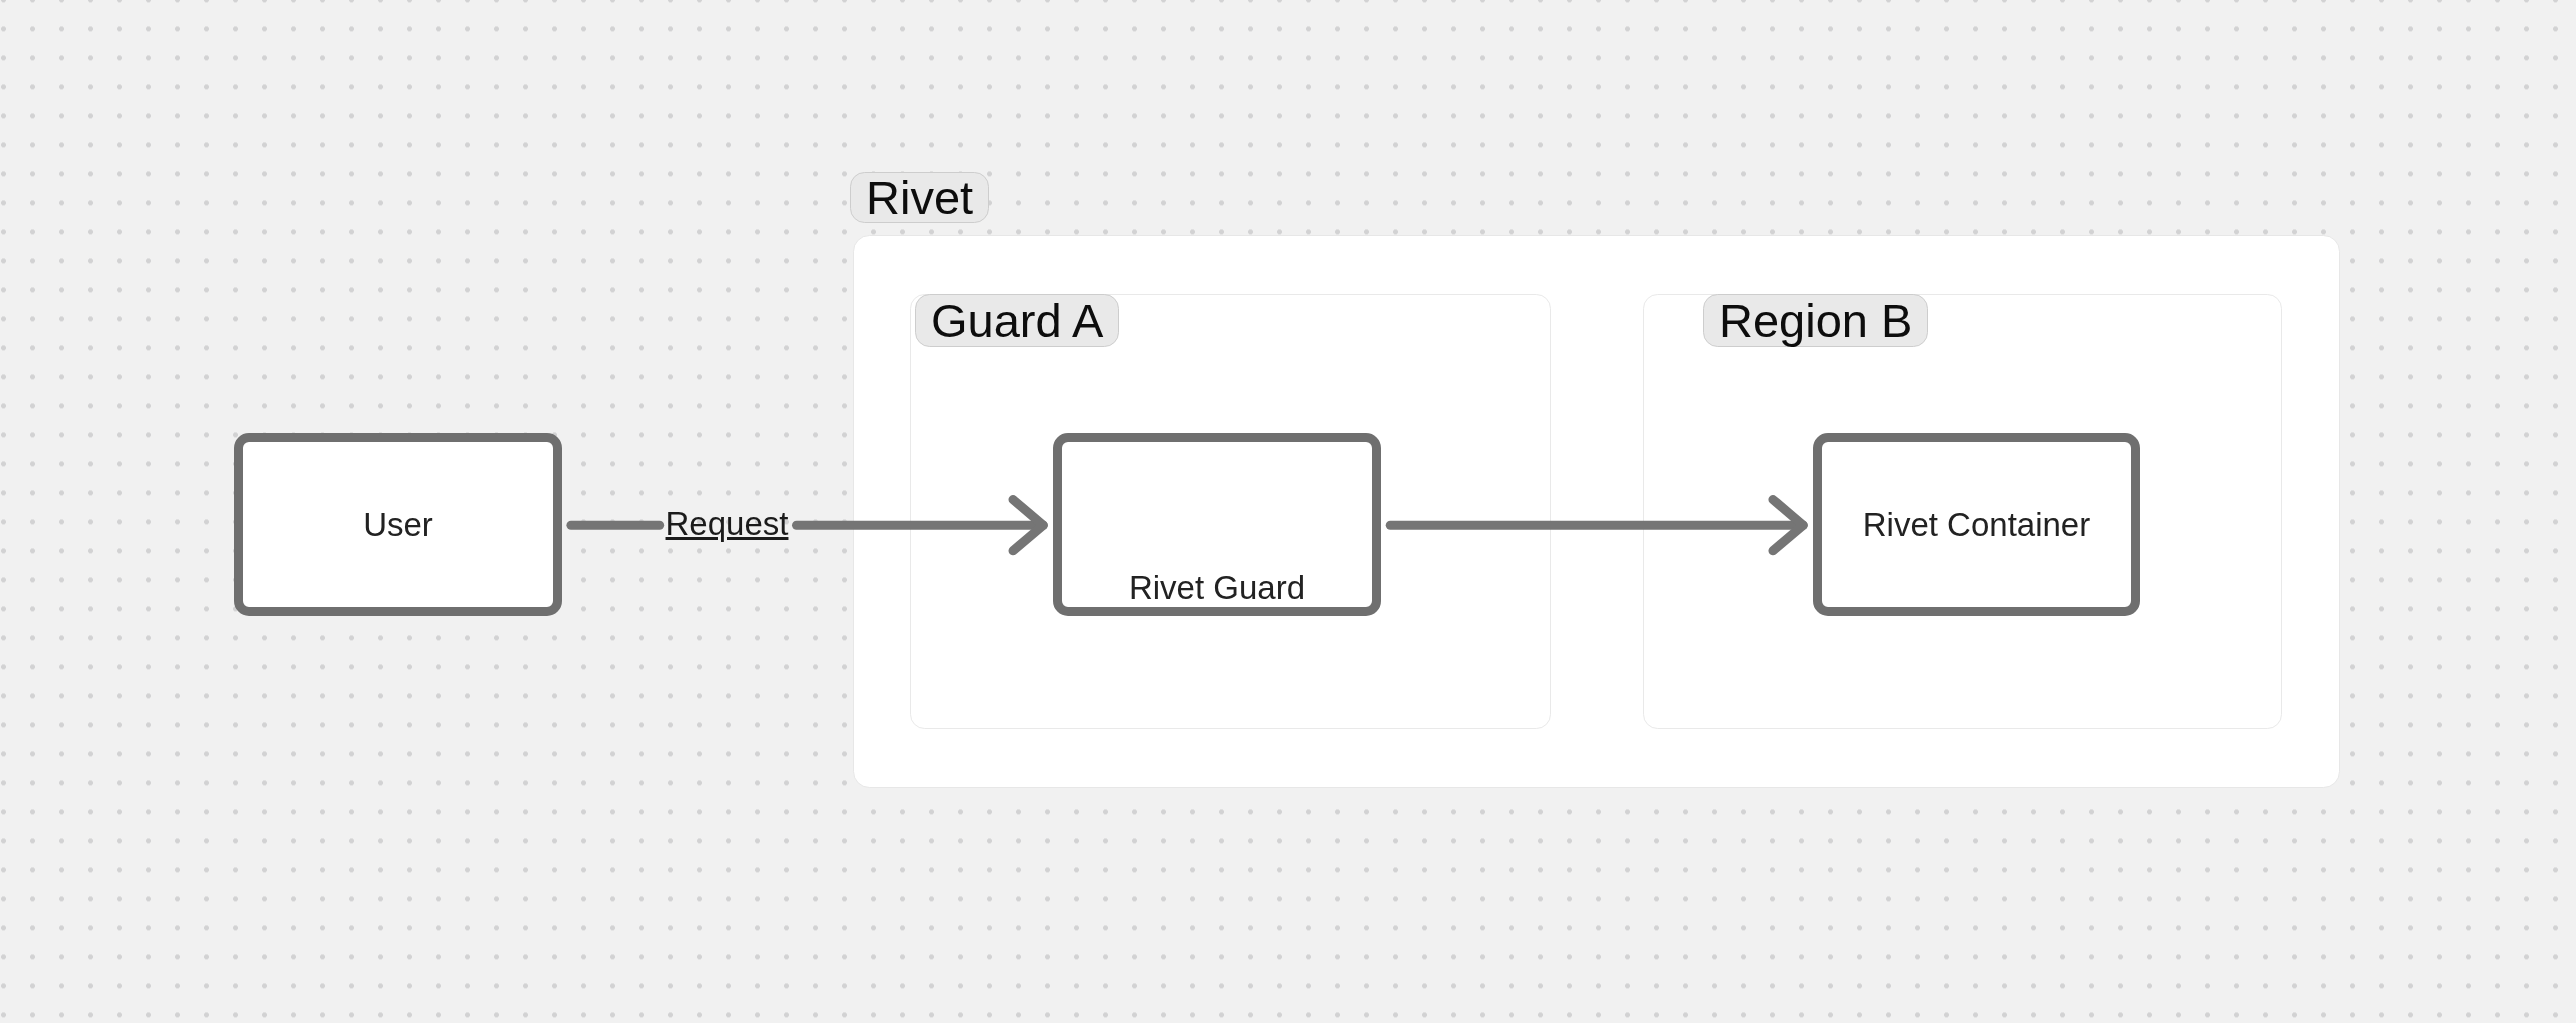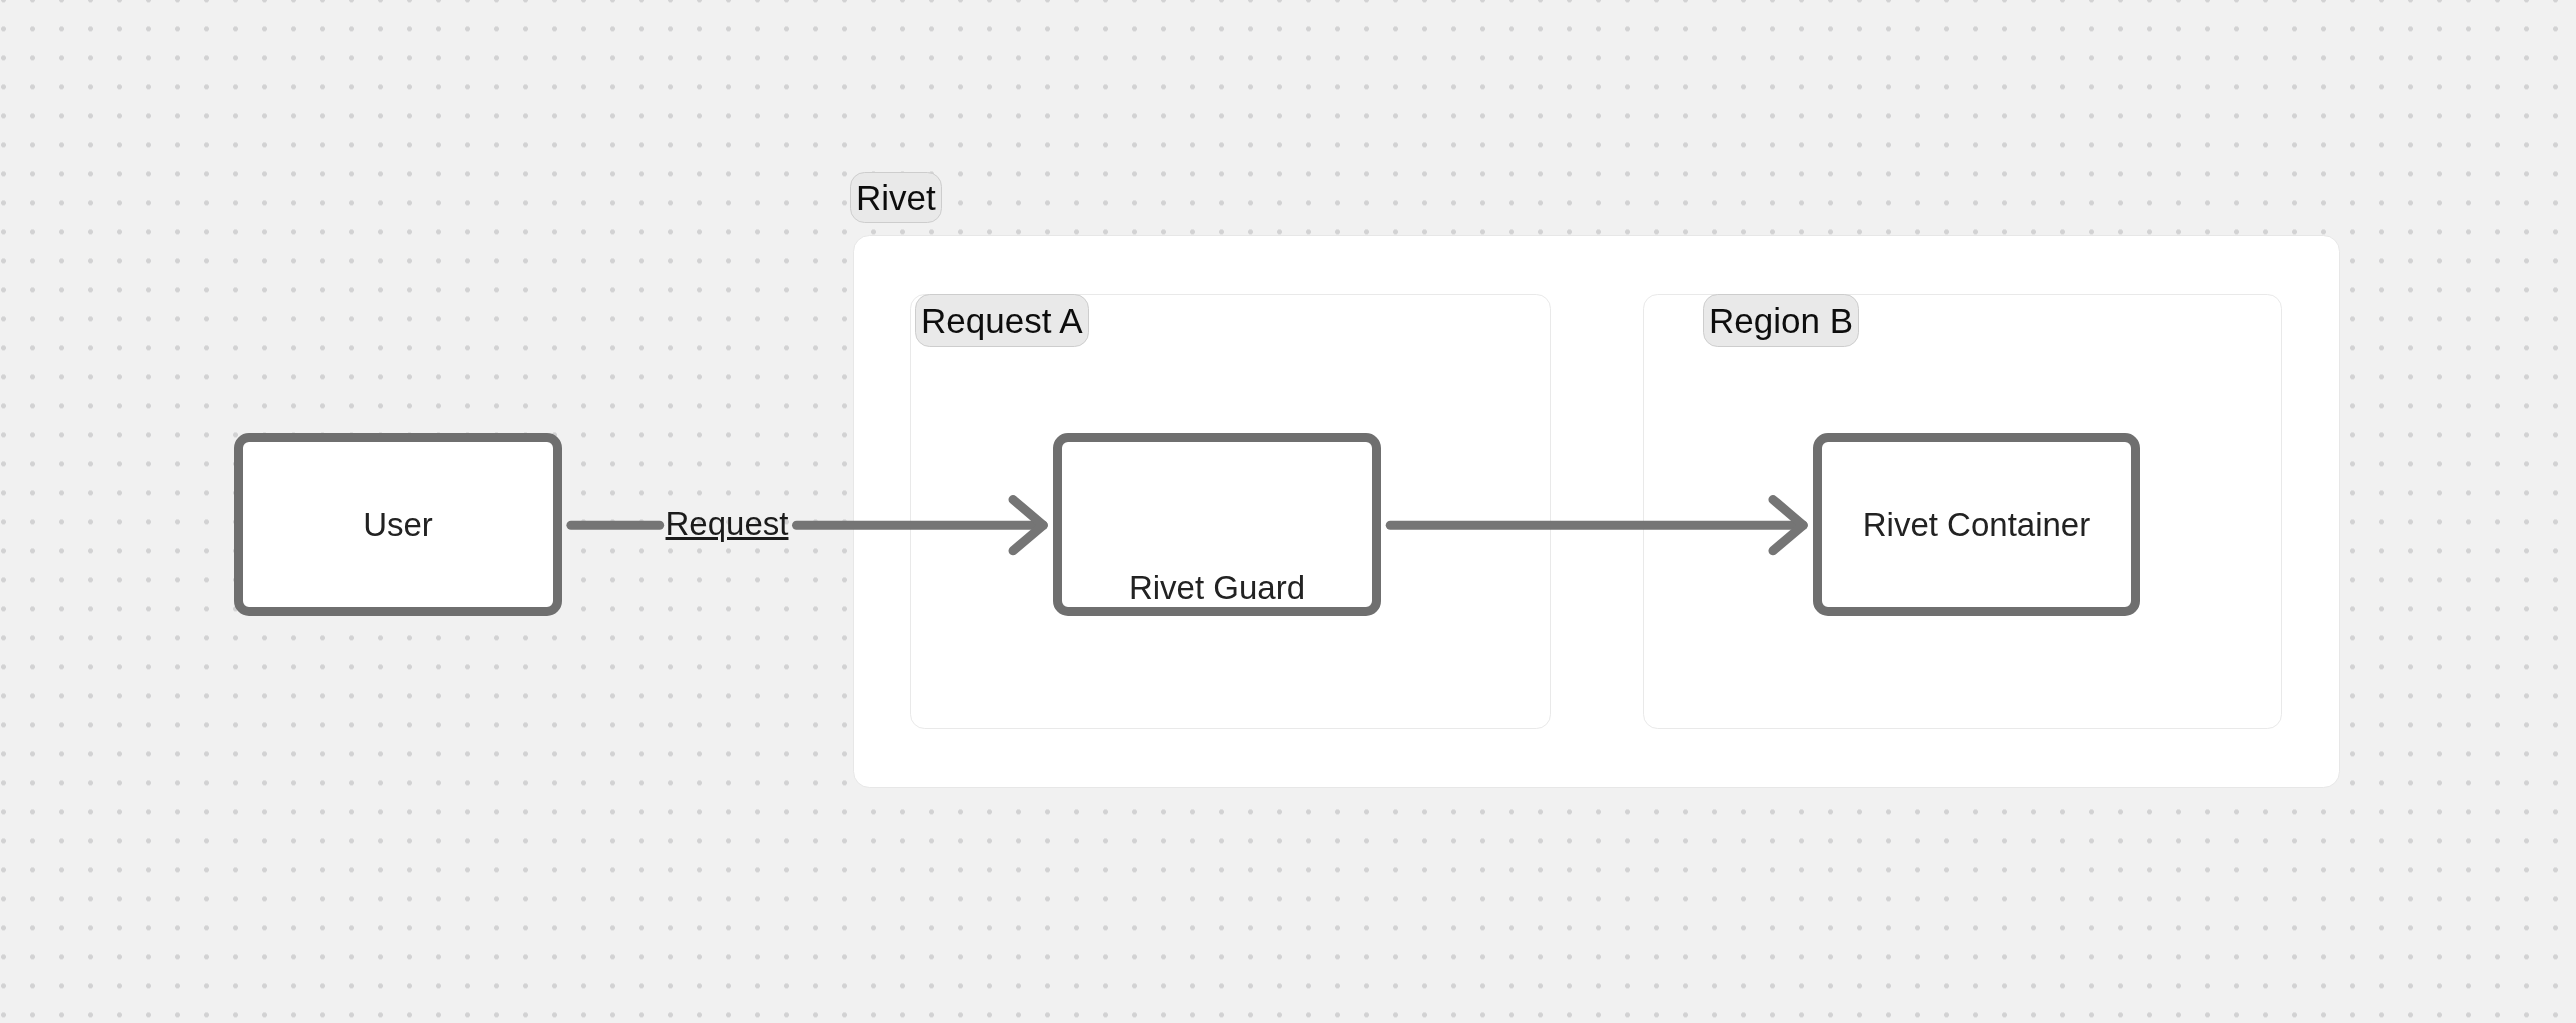--- a/index.html
+++ b/index.html
@@ -29,28 +29,28 @@
     position: absolute;
     background: #ffffff;
     border: 1.8px solid #e9e9e9;
     border-radius: 14.6px;
     box-sizing: border-box;
     z-index: 2;
   }
   .pill {
     position: absolute;
     height: 53px;
-    padding: 0 5px;
+    padding: 0 15px;
     background: #e9e9e9;
     border: 1.8px solid #cdcdcd;
     border-radius: 14.6px;
     box-sizing: border-box;
     display: flex;
     align-items: center;
-    font-size: 35px;
+    font-size: 47px;
     line-height: 1;
     color: #0d0d0d;
     white-space: nowrap;
     z-index: 3;
   }
   .node {
     position: absolute;
     width: 328px;
     height: 183px;
     background: #ffffff;
@@ -96,21 +96,21 @@
 
 <div id="canvas">
 
   <div class="group-box" style="left:853px; top:235px; width:1487px; height:553px;"></div>
   <div class="pill" style="left:850px; top:172px; height:51px;">
     <span>Rivet</span>
   </div>
 
   <div class="region-box" style="left:910px; top:294px; width:641px; height:435px;"></div>
   <div class="pill" style="left:915px; top:294px;">
-    <span>Request A</span>
+    <span>Guard A</span>
   </div>
 
   <div class="region-box" style="left:1643px; top:294px; width:639px; height:435px;"></div>
   <div class="pill" style="left:1703px; top:294px;">
     <span>Region B</span>
   </div>
 
   <div class="node" style="left:234px; top:433px;">
     <span>User</span>
   </div>

